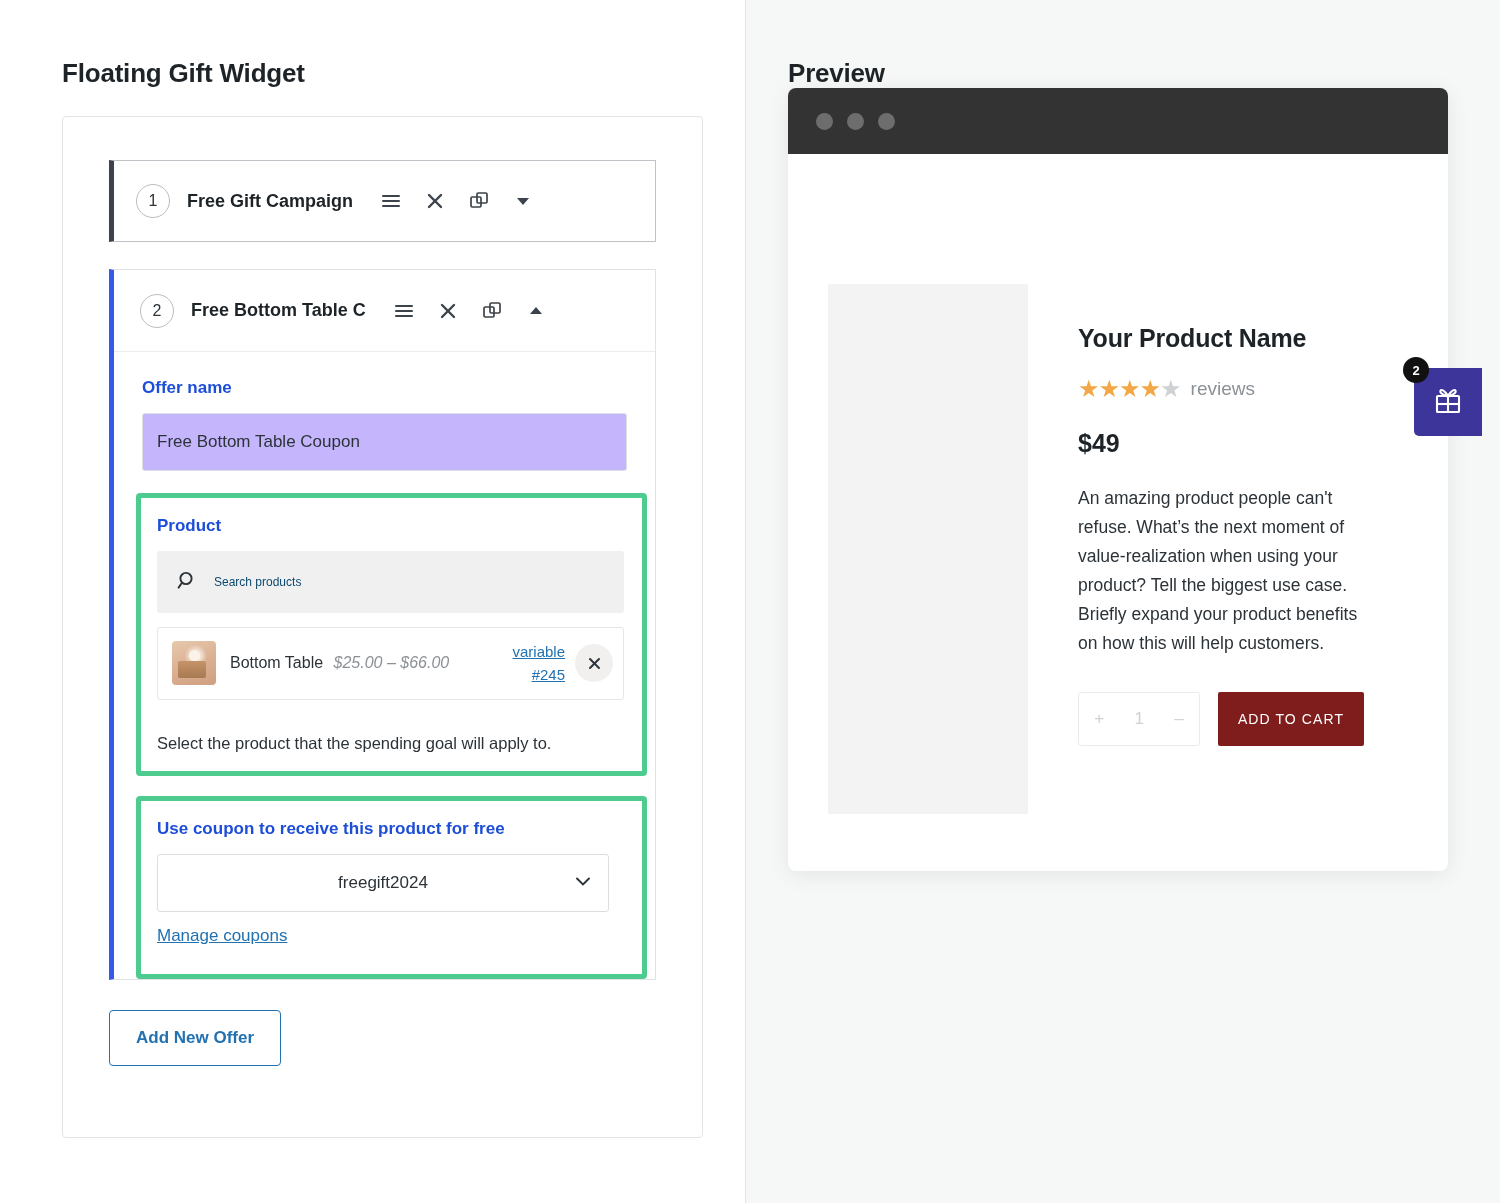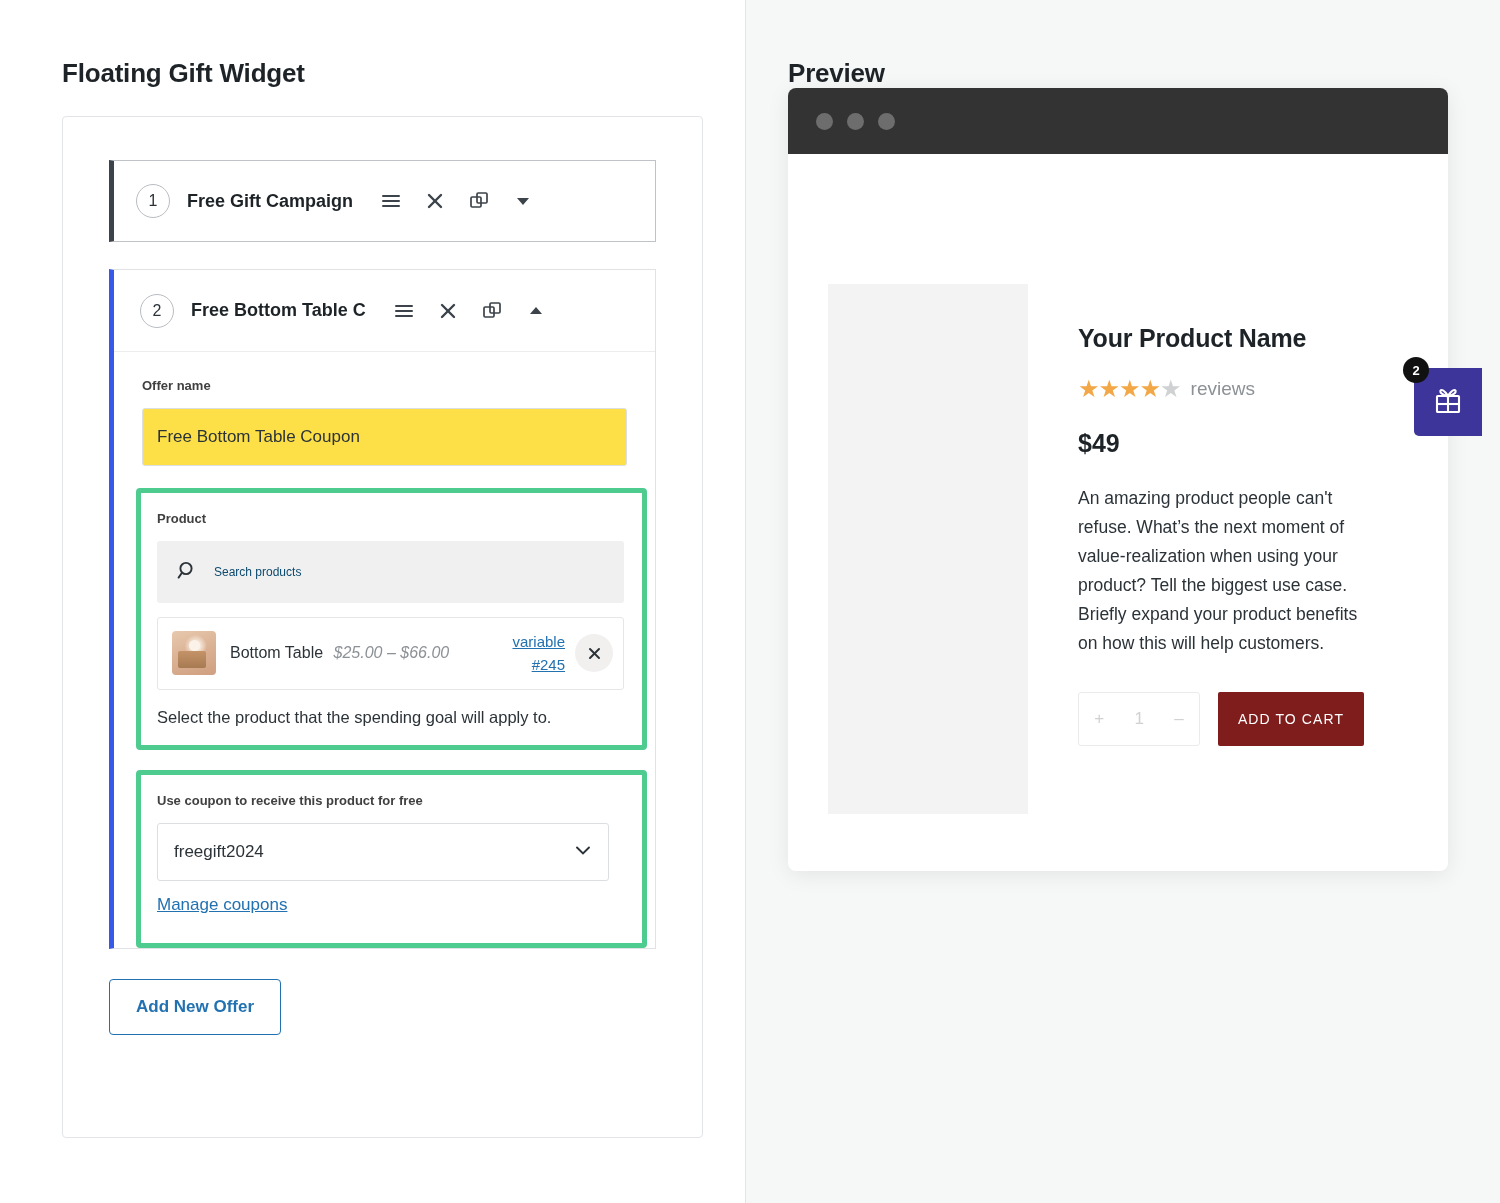--- a/index.html
+++ b/index.html
@@ -110,35 +110,35 @@
     width: 44px; height: 44px;
     display: flex; align-items: center; justify-content: center;
     cursor: pointer;
     color: #3c434a;
   }
   .icon-btn svg { display: block; }
 
   
   .field-block { padding: 26px 28px 0 28px; }
   .field-label {
-    font-size: 13px;
+    font-size: 17px;
     font-weight: bold;
-    color: #404040;
+    color: #1d4ed8;
     margin-bottom: 15px;
   }
   .text-input {
     width: 100%;
     height: 58px;
     border: 1px solid #dcdfe2;
     border-radius: 3px;
     font-size: 17px;
     color: #2c3338;
     padding: 0 14px;
     font-family: "Liberation Sans", sans-serif;
-    background: #fde047;
+    background: #c4b5fd;
   }
 
   
   .highlight {
     border: 5px solid #4ecb8f;
     border-radius: 4px;
     background: #ffffff;
     margin: 22px 8px 0 22px;
     padding: 18px 18px 18px 16px;
   }
@@ -227,41 +227,42 @@
     border-radius: 50%;
     background: #f2efef;
     display: flex; align-items: center; justify-content: center;
     cursor: pointer;
     flex: 0 0 38px;
     margin-left: 4px;
   }
   .helper-text {
     font-size: 16.5px;
     color: #2c3338;
-    margin-top: 18px;
+    margin-top: 34px;
   }
 
   
   .select-wrap {
     position: relative;
     margin-top: 14px;
     width: 452px;
   }
   .select-box {
     width: 100%;
     height: 58px;
     border: 1px solid #dcdfe2;
     border-radius: 3px;
     background: #fff;
     display: flex;
     align-items: center;
     padding: 0 16px;
     font-size: 17px;
     color: #2c3338;
     cursor: pointer;
+    justify-content: center;
   }
   .select-chevron {
     position: absolute;
     right: 16px; top: 50%;
     transform: translateY(-50%);
     pointer-events: none;
   }
   .manage-link {
     display: inline-block;
     margin-top: 14px;

